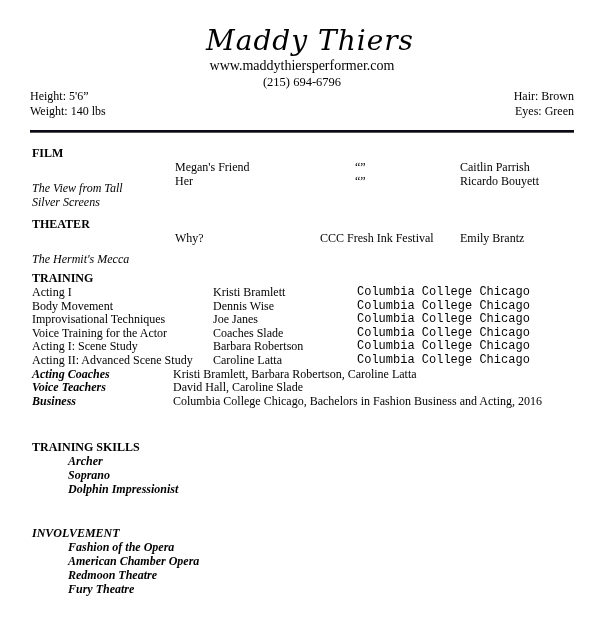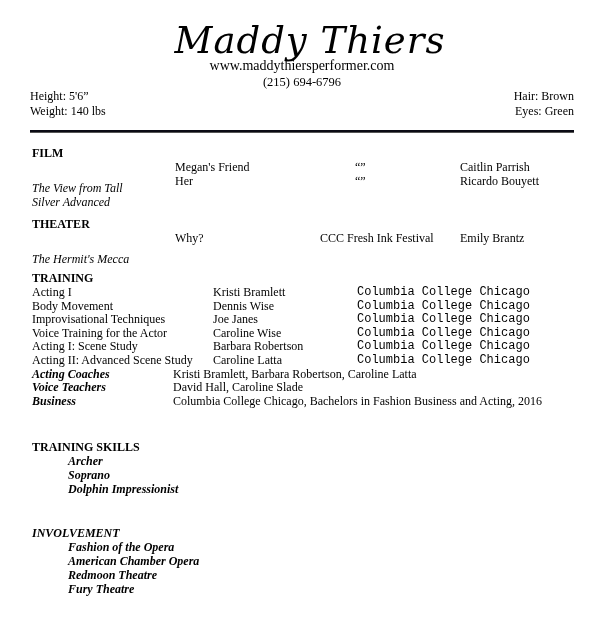--- a/index.html
+++ b/index.html
@@ -10,21 +10,21 @@
     font-family:"Liberation Serif", serif;
     font-size:12px;
     color:#000;
     overflow:hidden;
   }
   .abs{position:absolute;white-space:nowrap;line-height:14px;}
   .center{left:0;right:0;text-align:center;}
   .title{
     font-family:"DejaVu Serif", serif;
     font-style:italic;
-    font-size:37px;
+    font-size:28px;
     line-height:30px;
     letter-spacing:1px;
     padding-left:16px;
   }
   .website{font-size:14px;}
   .phone{font-size:12.5px;}
   .right{right:30px;text-align:right;}
   .leftcol{left:30px;}
   .rule{position:absolute;left:30px;right:30px;top:130px;height:2px;background:#0a0a14;border-bottom:1px solid #555;}
   .sect{left:32px;font-weight:bold;}
@@ -60,21 +60,21 @@
   <div class="rule"></div>
 
   <div class="abs sect" style="top:146px">FILM</div>
   <div class="row" style="top:160px">
     <span class="c1 it">The View from Tall</span>
     <span class="c2">Megan's Friend</span>
     <span class="c3f">“”</span>
     <span class="c4">Caitlin Parrish</span>
   </div>
   <div class="row" style="top:174px">
-    <span class="c1 it">Silver Advanced</span>
+    <span class="c1 it">Silver Screens</span>
     <span class="c2">Her</span>
     <span class="c3f">“”</span>
     <span class="c4">Ricardo Bouyett</span>
   </div>
 
   <div class="abs sect" style="top:217px">THEATER</div>
   <div class="row" style="top:231px">
     <span class="c1 it">The Hermit's Mecca</span>
     <span class="c2">Why?</span>
     <span class="c3t">CCC Fresh Ink Festival</span>
@@ -92,21 +92,21 @@
     <span class="t2">Dennis Wise</span>
     <span class="t3">Columbia College Chicago</span>
   </div>
   <div class="row" style="top:312px">
     <span class="c1">Improvisational Techniques</span>
     <span class="t2">Joe Janes</span>
     <span class="t3">Columbia College Chicago</span>
   </div>
   <div class="row" style="top:326px">
     <span class="c1">Voice Training for the Actor</span>
-    <span class="t2">Caroline Wise</span>
+    <span class="t2">Coaches Slade</span>
     <span class="t3">Columbia College Chicago</span>
   </div>
   <div class="row" style="top:339px">
     <span class="c1">Acting I: Scene Study</span>
     <span class="t2">Barbara Robertson</span>
     <span class="t3">Columbia College Chicago</span>
   </div>
   <div class="row" style="top:353px">
     <span class="c1">Acting II: Advanced Scene Study</span>
     <span class="t2">Caroline Latta</span>

